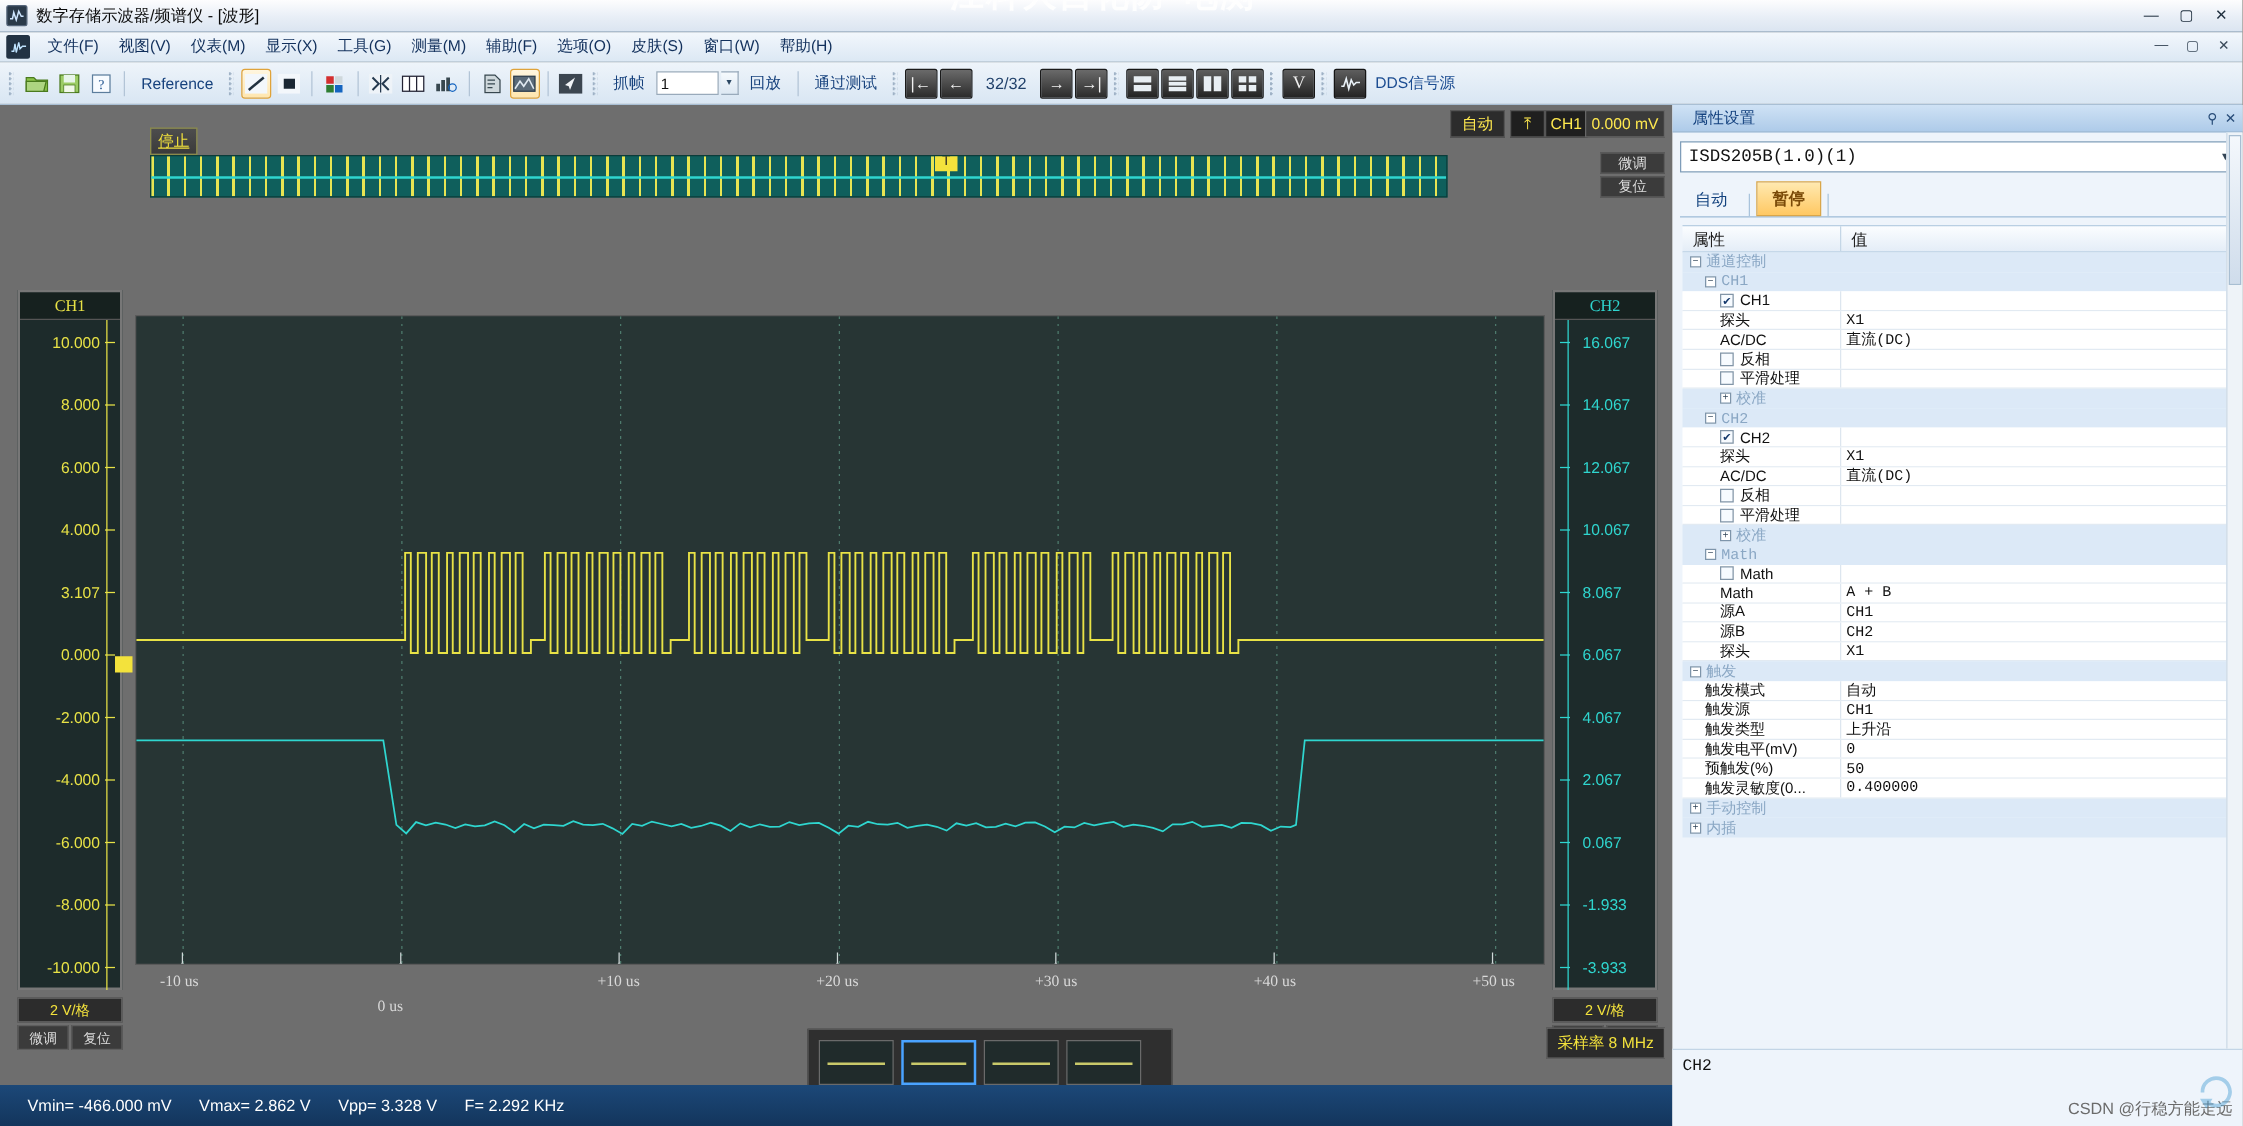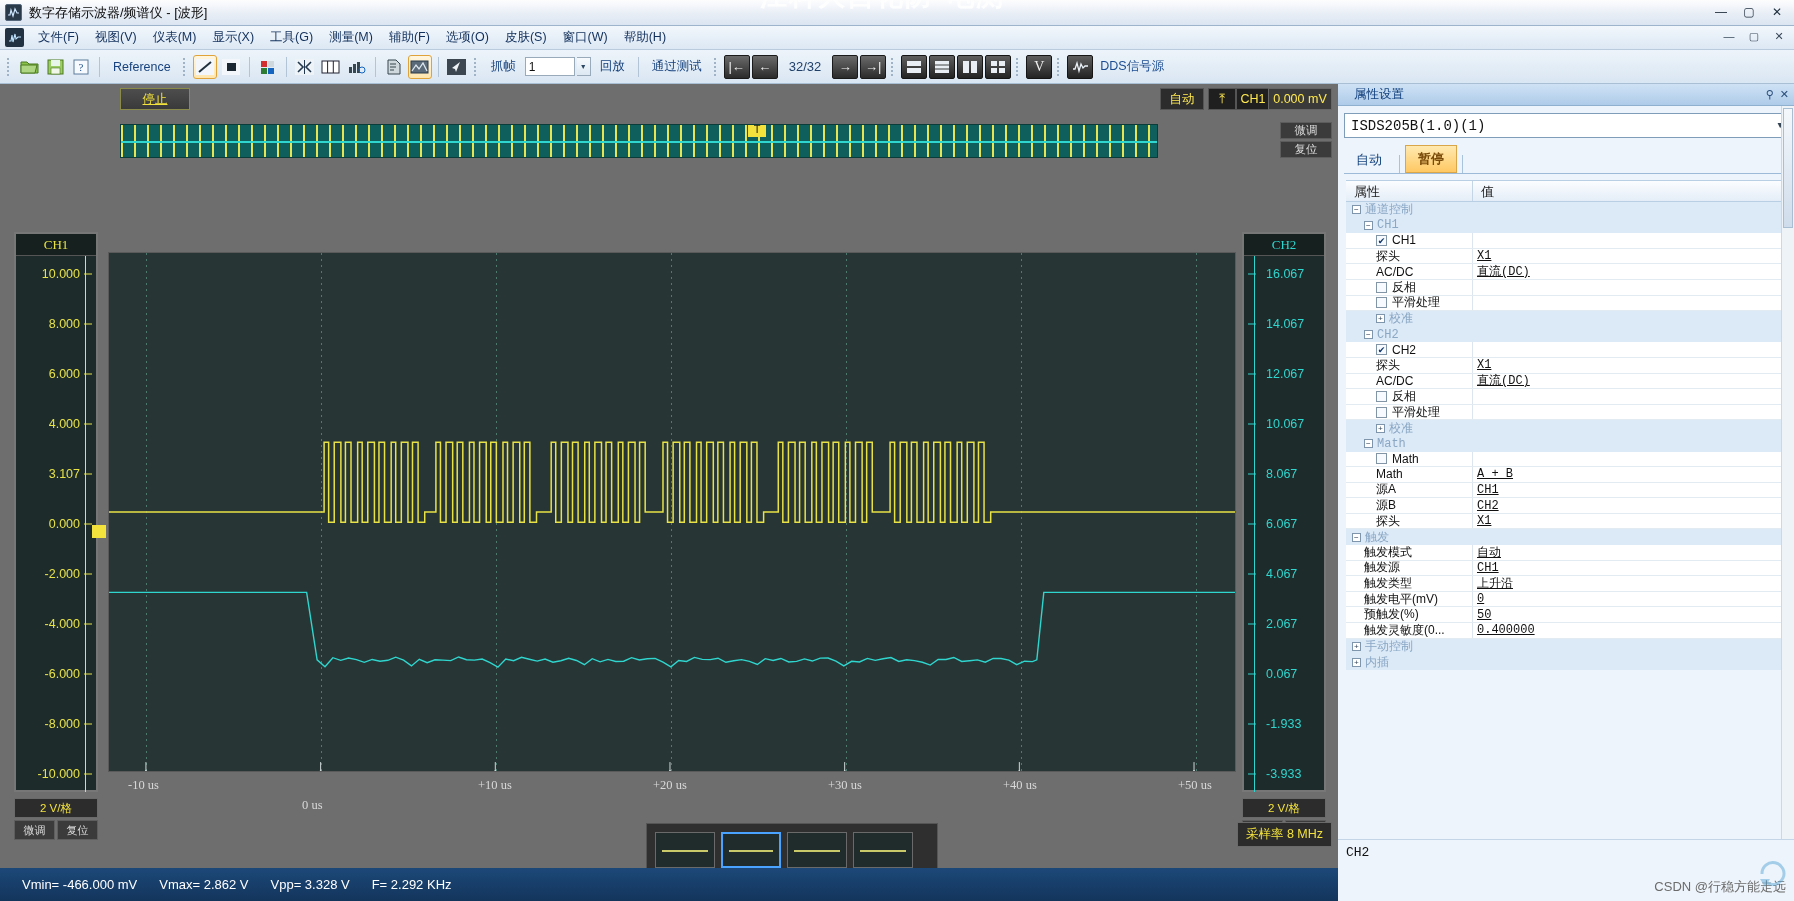--- a/index.html
+++ b/index.html
@@ -52,21 +52,21 @@
   
   #wm{ position:absolute; left:760px; top:-22px; font-size:27px; font-weight:bold; color:#ffffff;
      opacity:.92; letter-spacing:2px; pointer-events:none; font-family:"DejaVu Sans",sans-serif;}
 
   
   #main{ position:absolute; left:0; top:84px; width:1338px; height:817px; background:#6e6e6e;}
   #rightpanel{ position:absolute; left:1338px; top:84px; width:456px; height:817px; background:#eef4fb;}
 
   
   #statusrow{ position:relative; height:26px; margin:4px 6px 0 6px;}
-  #stopbtn{ position:absolute; left:114px; top:0; width:70px; height:22px;
+  #stopbtn{ position:absolute; left:114px; top:14px; width:38px; height:22px;
      background:linear-gradient(#4d4d4d,#3a3a3a); border:1px solid #8a8a4a; display:flex;
      align-items:center;justify-content:center; color:#f3e23c; font-size:12.5px;text-decoration:underline;}
   #autobox{ position:absolute; right:128px; top:0; width:44px;height:22px; background:#2c2c2c;
      border:1px solid #555; color:#ffe94f; font-size:12.5px; display:flex;align-items:center;justify-content:center;}
   #trigmark{ position:absolute; right:96px; top:0; width:28px;height:22px; background:#1f1f1f;
      border:1px solid #555; color:#ffe94f; font-size:13px; display:flex;align-items:center;justify-content:center;}
   #chlabel{ position:absolute; right:62px; top:0; width:34px;height:22px; background:#1f1f1f;
      border:1px solid #555; color:#ffe94f; font-size:12.5px; display:flex;align-items:center;justify-content:center;}
   #mvval{ position:absolute; right:0; top:0; width:64px;height:22px; background:#3a3a3a;
      border:1px solid #666; color:#ffe94f; font-size:12.5px; display:flex;align-items:center;justify-content:center;}
@@ -149,21 +149,21 @@
   .rtsep{ width:1px; height:18px; background:#a9c3dc; margin:0 2px;}
 
   #grid{ margin:6px 0 0 8px; width:444px; }
   #grid .hdr{ display:flex; height:22px; background:linear-gradient(#fbfdff,#e4edf7);
      border-top:1px solid #b9cfe3; border-bottom:1px solid #b9cfe3;}
   #grid .hdr div{ font-size:13px; color:#1a1a1a; padding:2px 8px;}
   #grid .hdr .c1{ width:127px; border-right:1px solid #c4d6e6;}
   .row{ display:flex; height:15.6px; align-items:center; }
   .row .k{ width:127px; font-size:12px; color:#111; display:flex; align-items:center; white-space:nowrap;}
   .row .v{ flex:1; font-size:12px; color:#111; padding-left:4px; white-space:nowrap;
-     font-family:"Liberation Mono",monospace;text-decoration:underline;}
+     font-family:"Liberation Mono",monospace;}
   .row.grp{ background:#dce9f7; }
   .row.grp .k{ color:#8aa7c4; font-family:"Liberation Mono",monospace; font-size:12px;}
   .row.leaf{ background:#fff; border-bottom:1px solid #e2eaf2;}
   .row.leaf .k{ border-right:1px solid #dde6ef; height:100%;}
   .exp{ width:9px;height:9px; border:1px solid #7e95ab; background:#fff; font-size:8px; line-height:7px;
      text-align:center; color:#33475a; margin-right:4px; flex:none;}
   .cbx{ width:11px;height:11px;border:1px solid #8295a7;background:#f7fbff; margin-right:5px;
      font-size:9px; line-height:10px; text-align:center; color:#14386b; flex:none;}
   .ind1{ padding-left:6px;} .ind2{ padding-left:18px;} .ind3{ padding-left:30px;}
 

